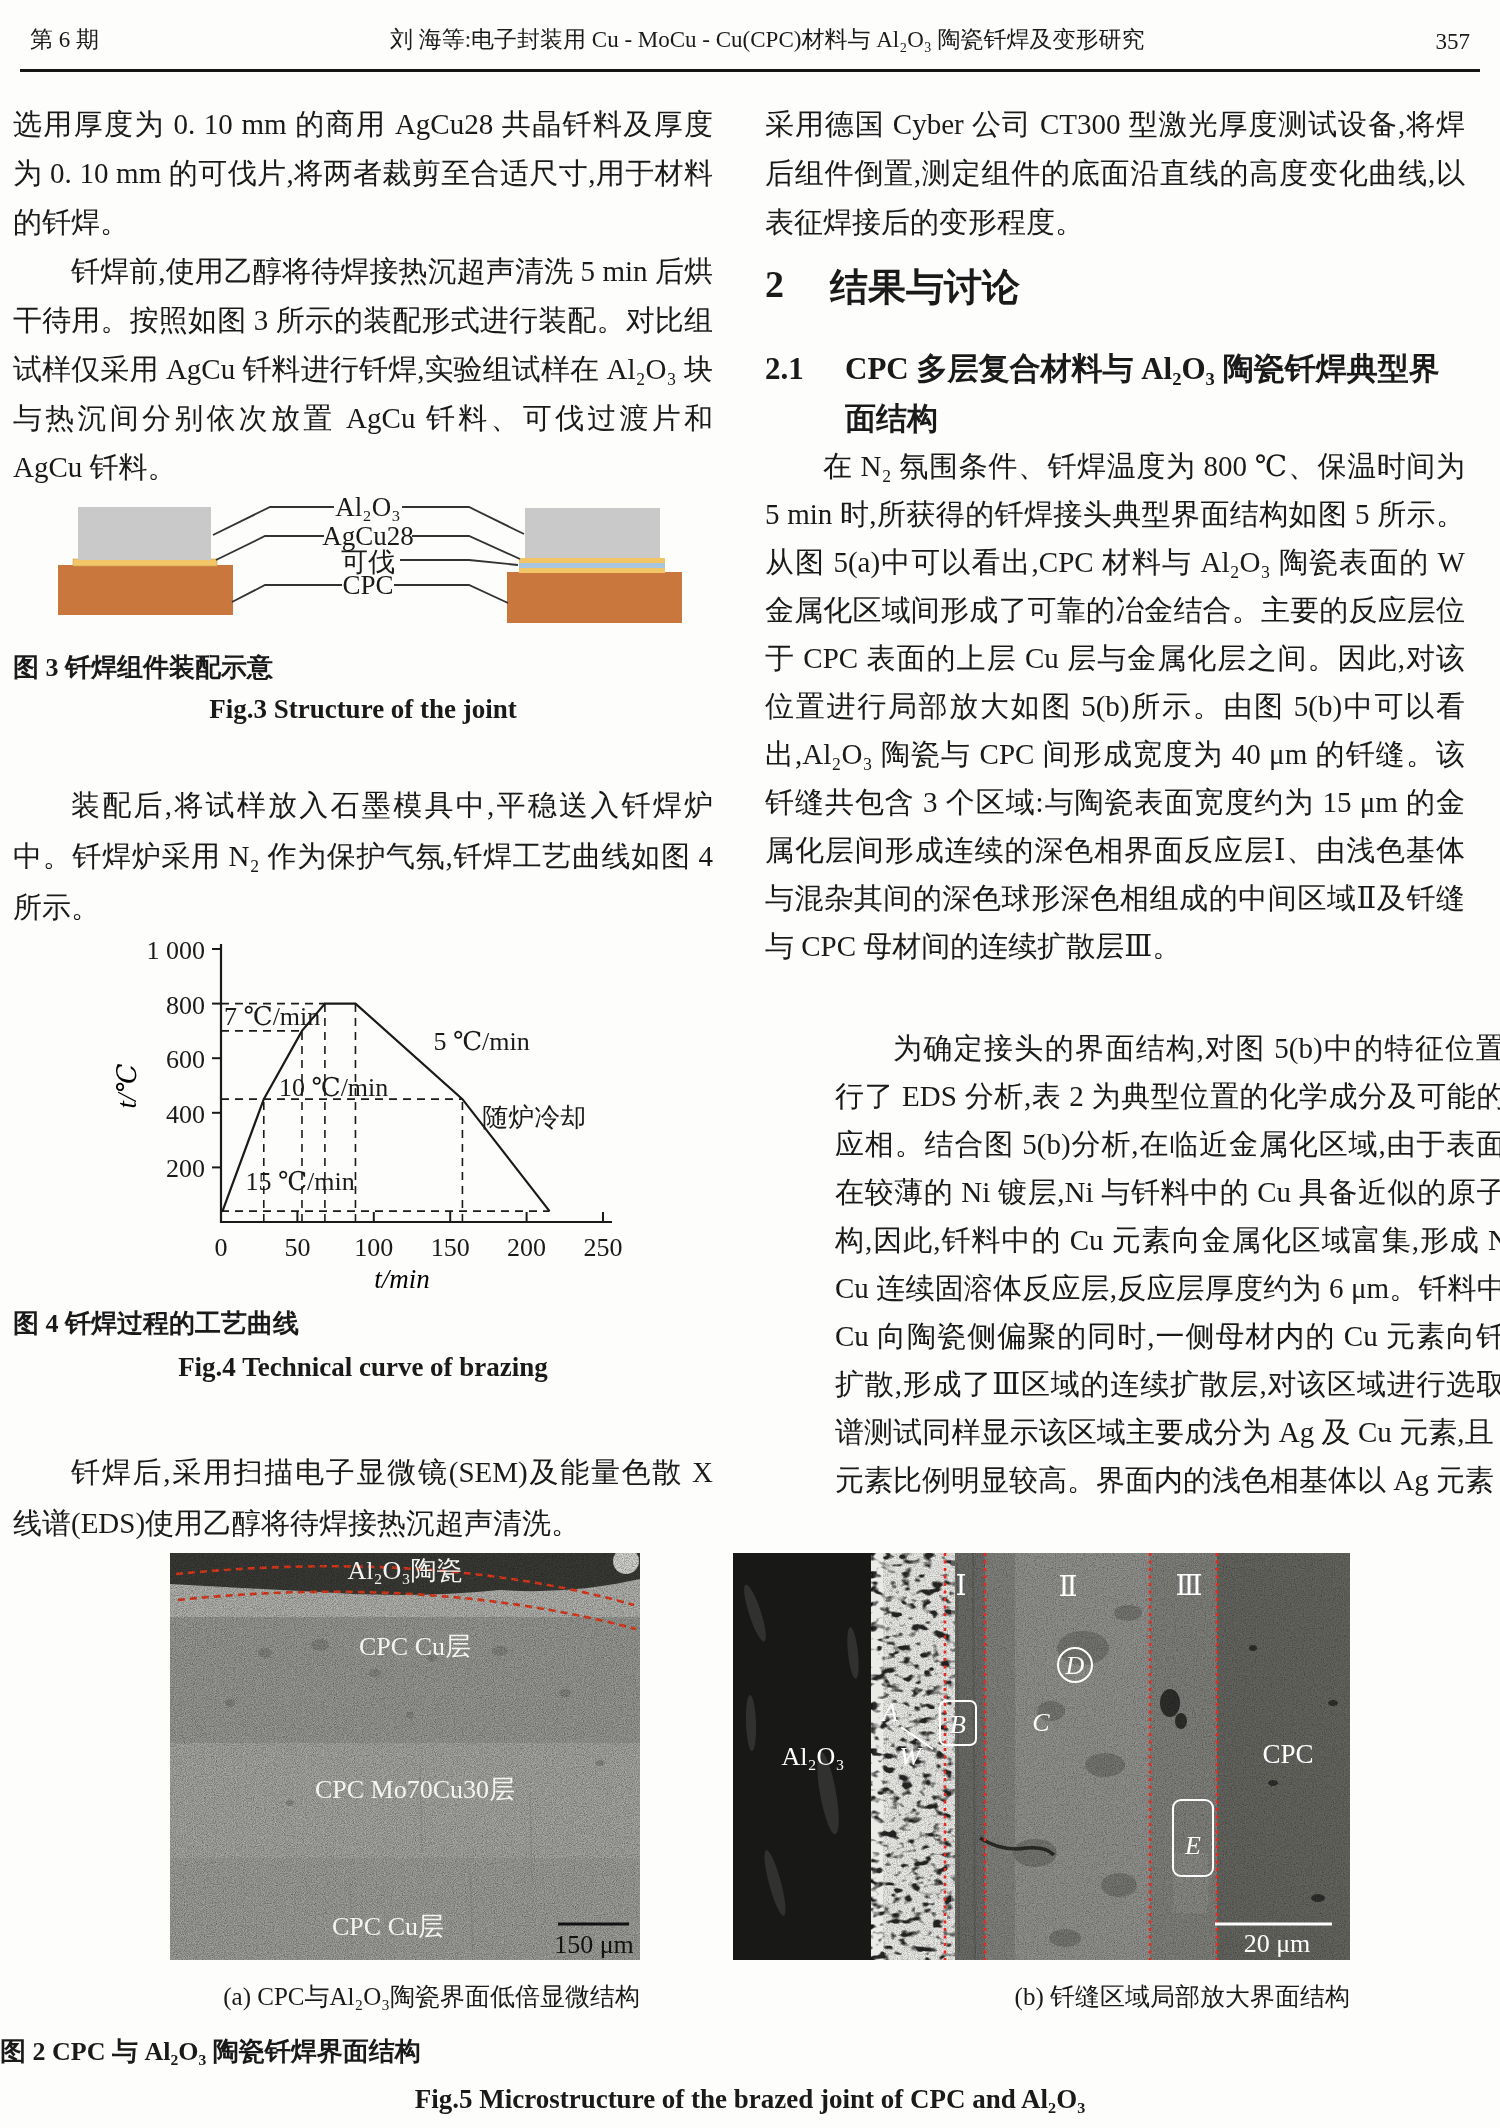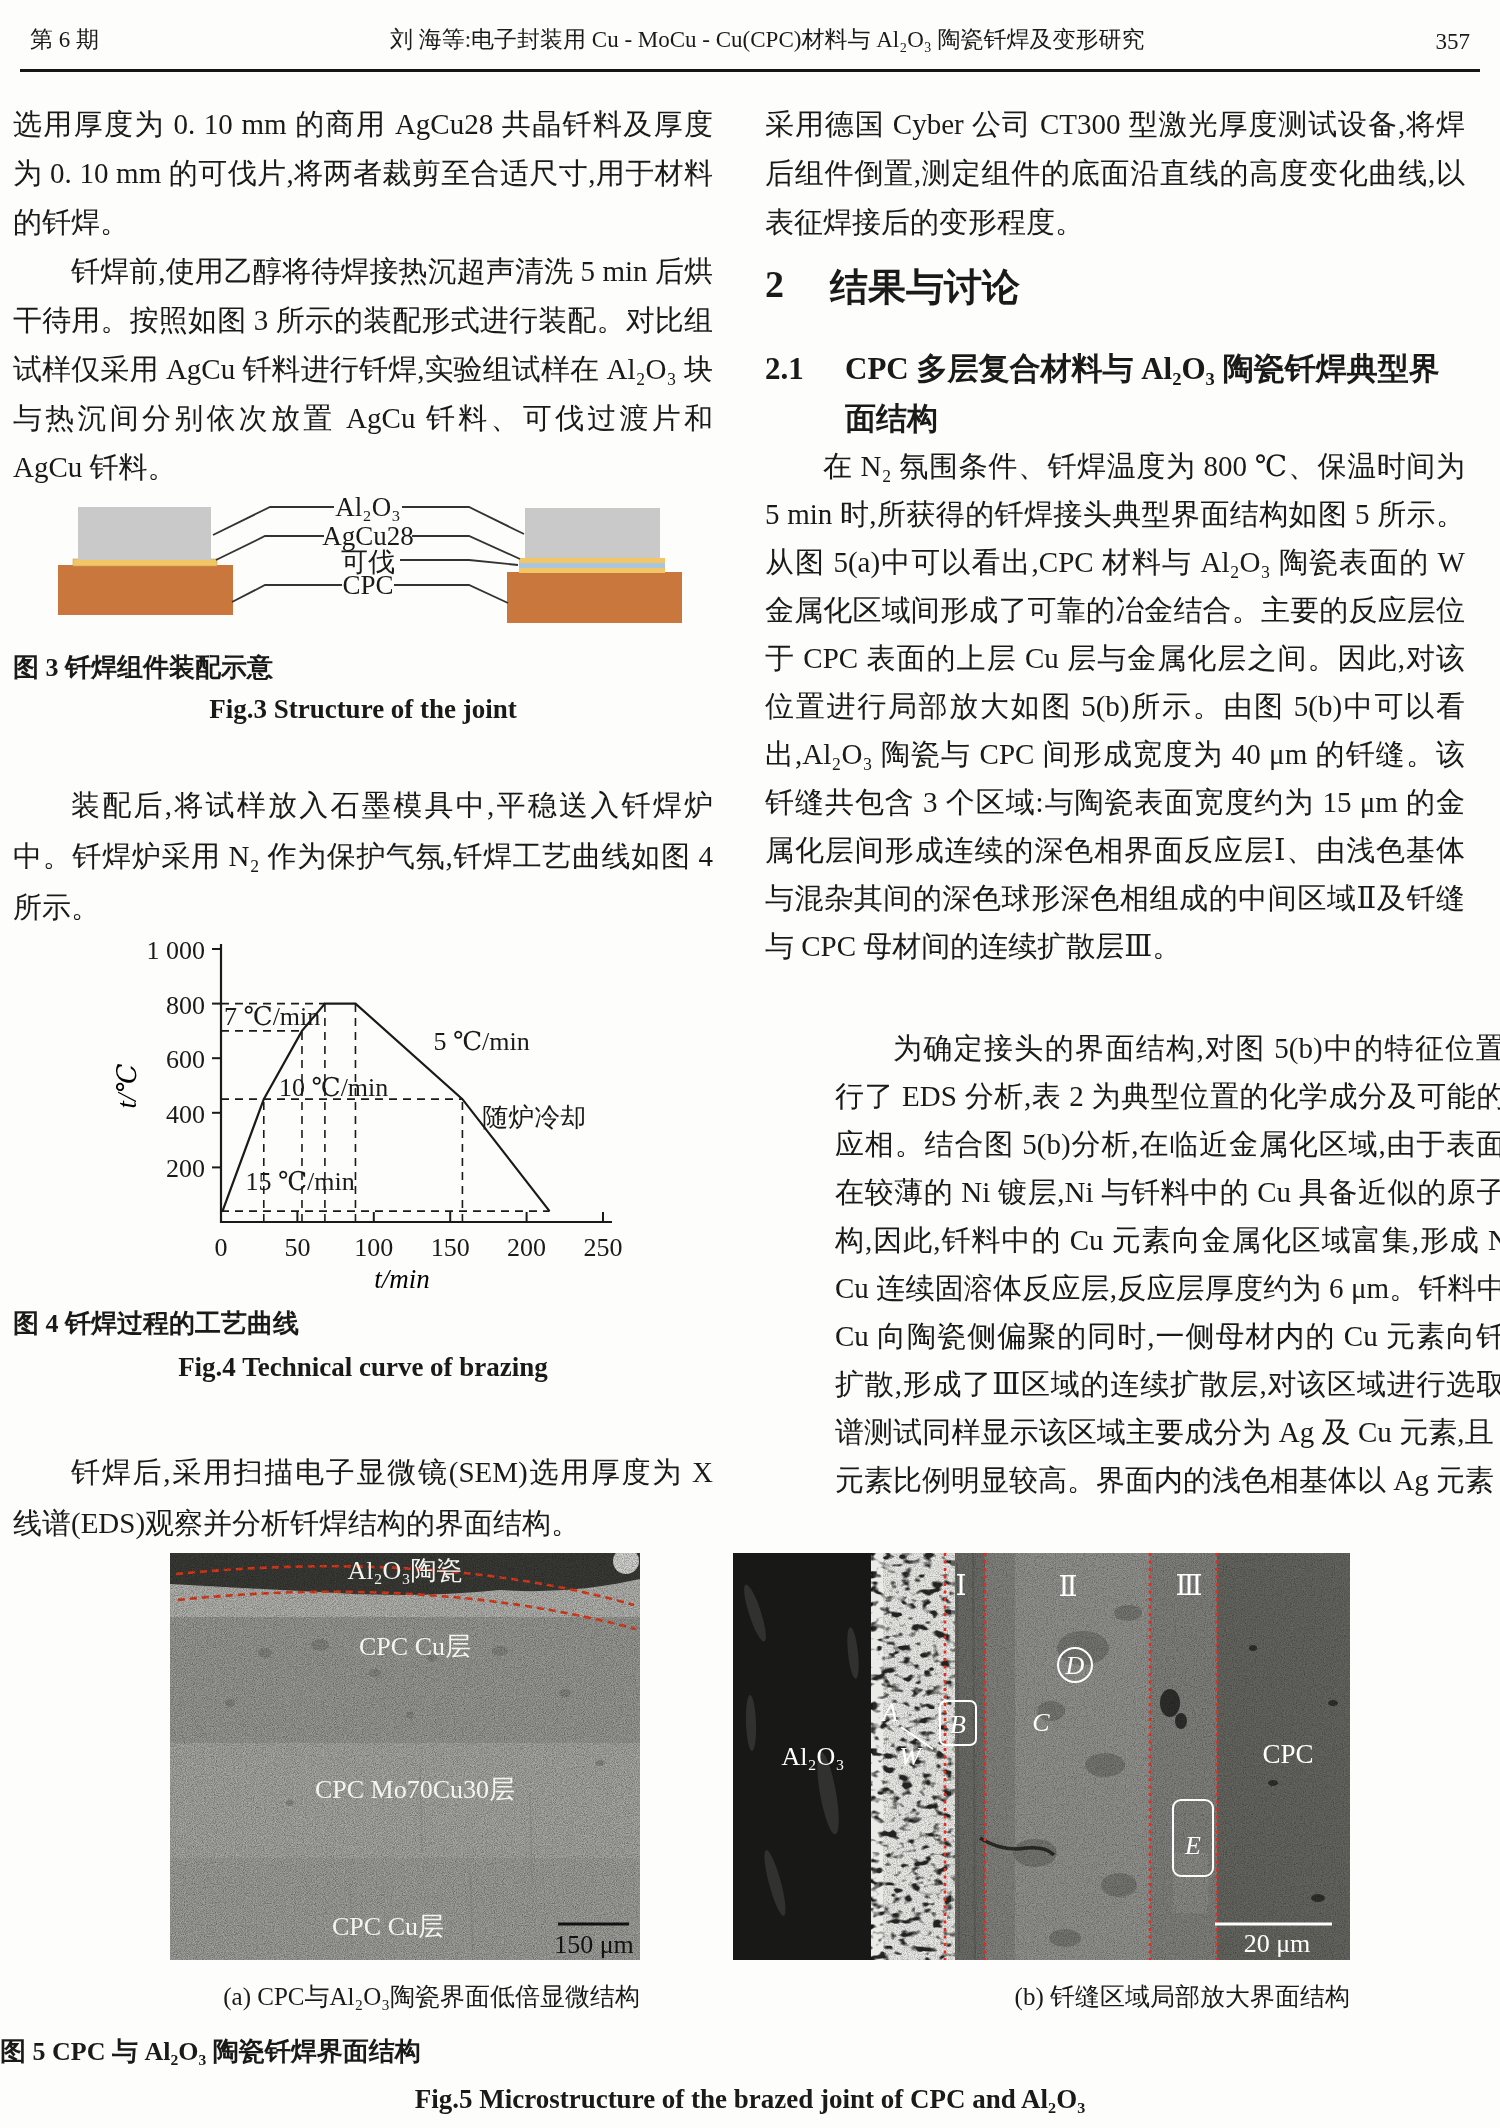--- a/index.html
+++ b/index.html
@@ -32,21 +32,21 @@
   <div class="page-header">
     <span class="hd-issue">第 6 期</span>
     <span class="hd-title">刘  海等:电子封装用 Cu - MoCu - Cu(CPC)材料与 Al₂O₃ 陶瓷钎焊及变形研究</span>
     <span class="hd-page">357</span>
   </div>
   <div class="hrule"></div>
 
   <div class="abs para" style="left:13px;top:100px;width:700px;">选用厚度为 0. 10 mm 的商用 AgCu28 共晶钎料及厚度为 0. 10 mm 的可伐片,将两者裁剪至合适尺寸,用于材料的钎焊。</div>
   <div class="abs para indent" style="left:13px;top:247px;width:700px;">钎焊前,使用乙醇将待焊接热沉超声清洗 5 min 后烘干待用。按照如图 3 所示的装配形式进行装配。对比组试样仅采用 AgCu 钎料进行钎焊,实验组试样在 Al₂O₃ 块与热沉间分别依次放置 AgCu 钎料、可伐过渡片和 AgCu 钎料。</div>
   <div class="abs para indent lh51" style="left:13px;top:780px;width:700px;">装配后,将试样放入石墨模具中,平稳送入钎焊炉中。钎焊炉采用 N₂ 作为保护气氛,钎焊工艺曲线如图 4 所示。</div>
-  <div class="abs para indent lh51" style="left:13px;top:1447px;width:700px;">钎焊后,采用扫描电子显微镜(SEM)选用厚度为 X 线谱(EDS)观察并分析钎焊结构的界面结构。</div>
+  <div class="abs para indent lh51" style="left:13px;top:1447px;width:700px;">钎焊后,采用扫描电子显微镜(SEM)及能量色散 X 线谱(EDS)使用乙醇将待焊接热沉超声清洗。</div>
 
   <svg class="abs" style="left:0;top:495px;" width="713" height="135" viewBox="0 495 713 135">
 
     <g>
       <rect x="58" y="565" width="175" height="50" fill="#c9773d"></rect>
       <rect x="73" y="559" width="144" height="7" fill="#f2c566" stroke="#c9a253" stroke-width="0.6"></rect>
       <rect x="78" y="507" width="133" height="53" fill="#c9c9c9"></rect>
     </g>
 
     <g>
@@ -272,16 +272,16 @@
     <rect x="207" y="148" width="36" height="44" rx="6" fill="none" stroke="#ffffff" stroke-width="2"></rect>
     <circle cx="342" cy="112" r="17" fill="none" stroke="#ffffff" stroke-width="2"></circle>
     <rect x="440" y="247" width="40" height="76" rx="8" fill="none" stroke="#ffffff" stroke-width="2"></rect>
 
     <line x1="482" y1="371" x2="599" y2="371" stroke="#ffffff" stroke-width="3"></line>
     <text x="544" y="399" fill="#ffffff" font-size="26" text-anchor="middle">20 μm</text>
   </svg>
 
   <div class="abs subcap" style="left:170px;top:1980px;width:470px;">(a) CPC与Al₂O₃陶瓷界面低倍显微结构</div>
   <div class="abs subcap" style="left:733px;top:1980px;width:617px;">(b) 钎缝区域局部放大界面结构</div>
-  <div class="abs figcap-zh" style="left:0;top:2034px;width:1500px;">图 5  CPC 与 Al₂O₃ 陶瓷钎焊界面结构</div>
+  <div class="abs figcap-zh" style="left:0;top:2034px;width:1500px;">图 2  CPC 与 Al₂O₃ 陶瓷钎焊界面结构</div>
   <div class="abs figcap-en" style="left:0;top:2084px;width:1500px;">Fig.5  Microstructure of the brazed joint of CPC and Al₂O₃</div>
 
 </div>
 
 </body></html>

